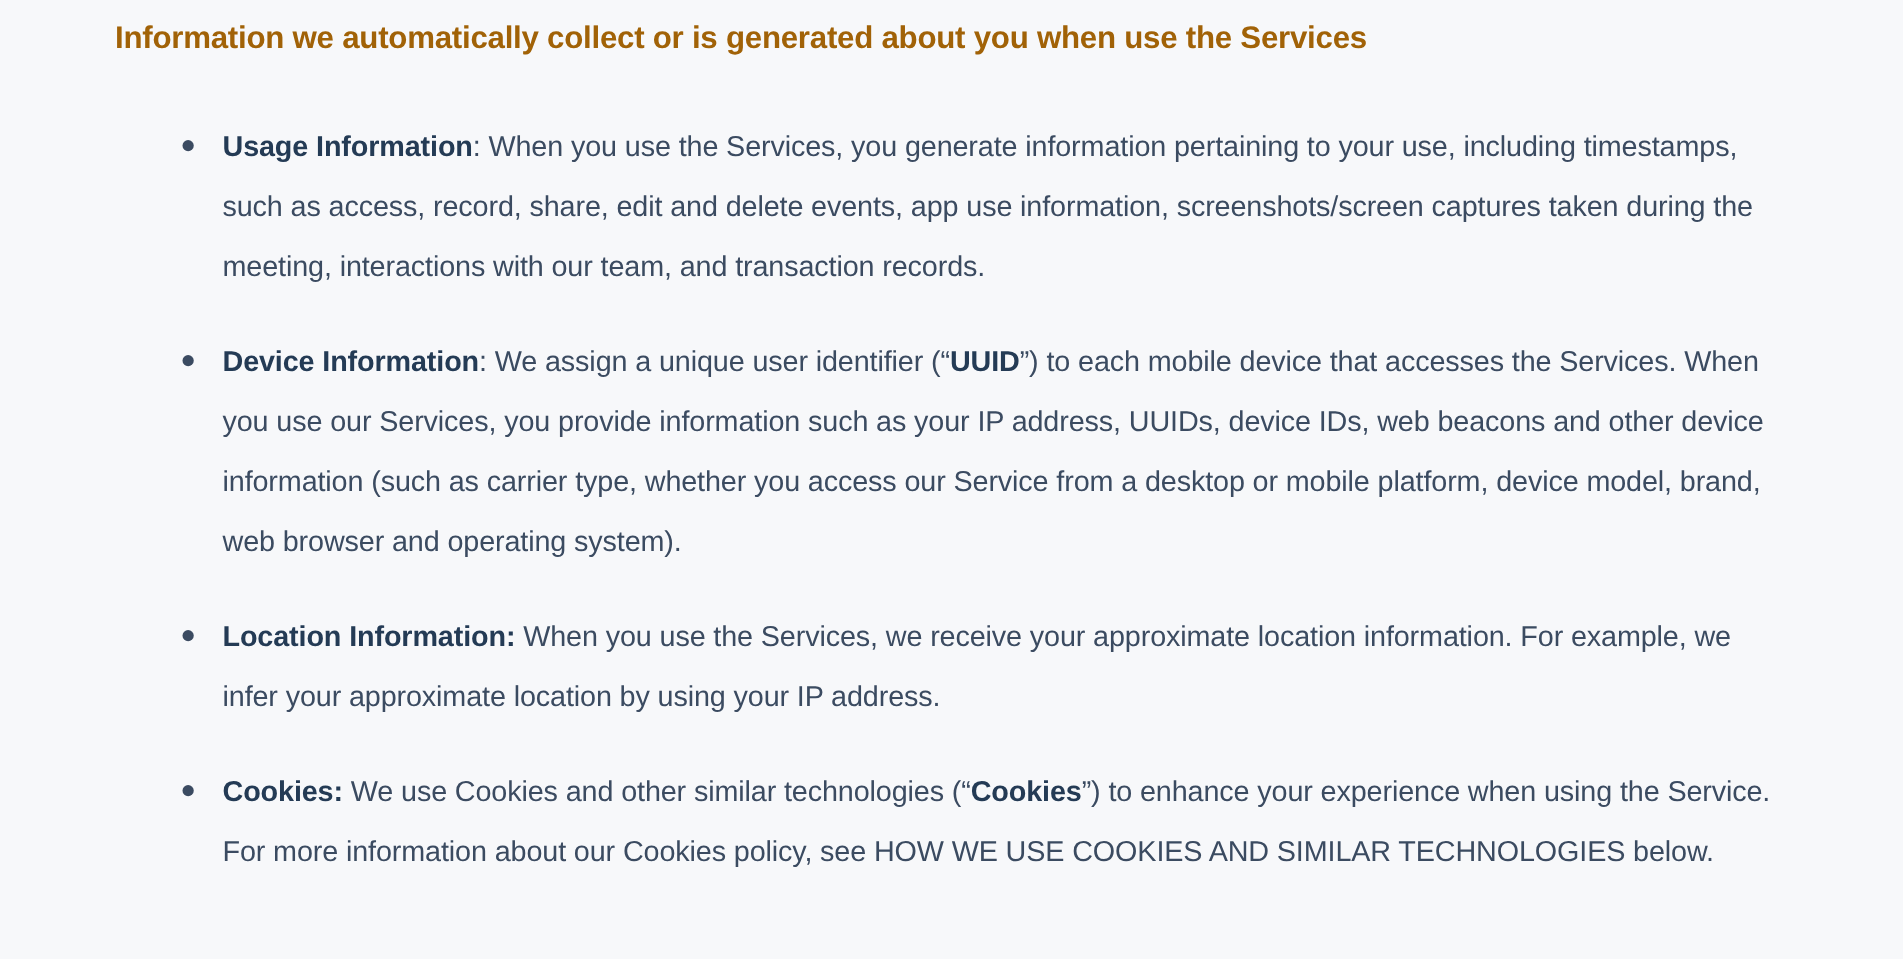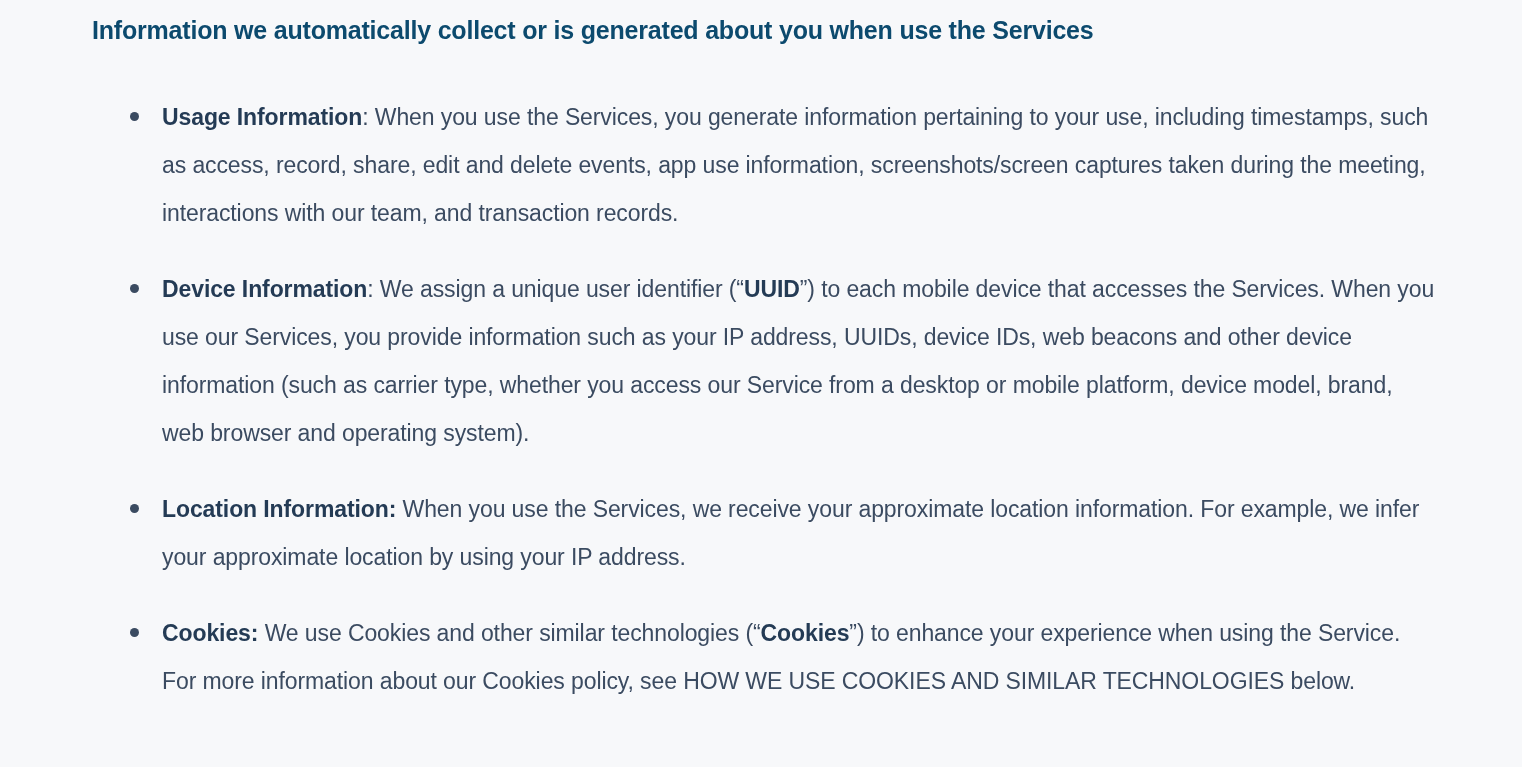--- a/index.html
+++ b/index.html
@@ -18,28 +18,28 @@
     width: 1522px;
     height: 767px;
     box-sizing: border-box;
     padding: 0;
     position: relative;
   }
   .section-heading {
     font-size: 25px;
     font-weight: bold;
     line-height: 1.3;
-    color: #0c4a6e;
+    color: #a16207;
     letter-spacing: -0.2px;
     margin: 0;
     padding: 14px 40px 0 92px;
   }
   .bullet-list {
     list-style: none;
-    margin: 0;
+    margin: 16px;
     padding: 0;
   }
   .bullet-item {
     position: relative;
     font-size: 23px;
     line-height: 48px;
     color: #3b4b61;
     padding-left: 162px;
     padding-right: 86px;
     margin-top: 28px;

